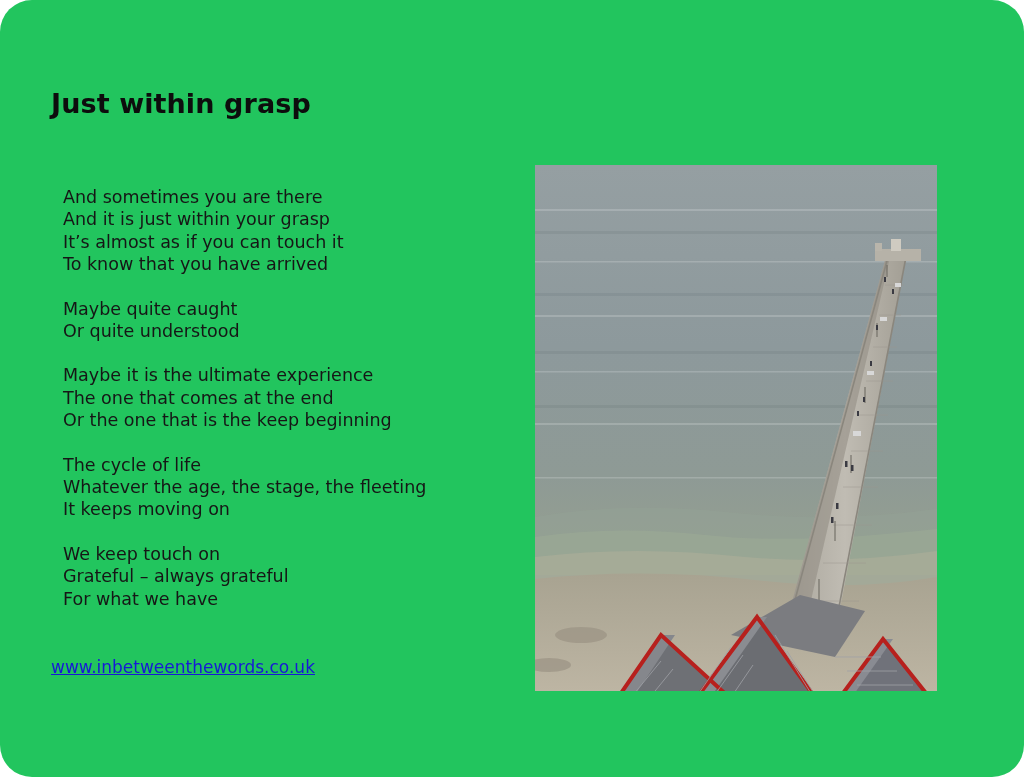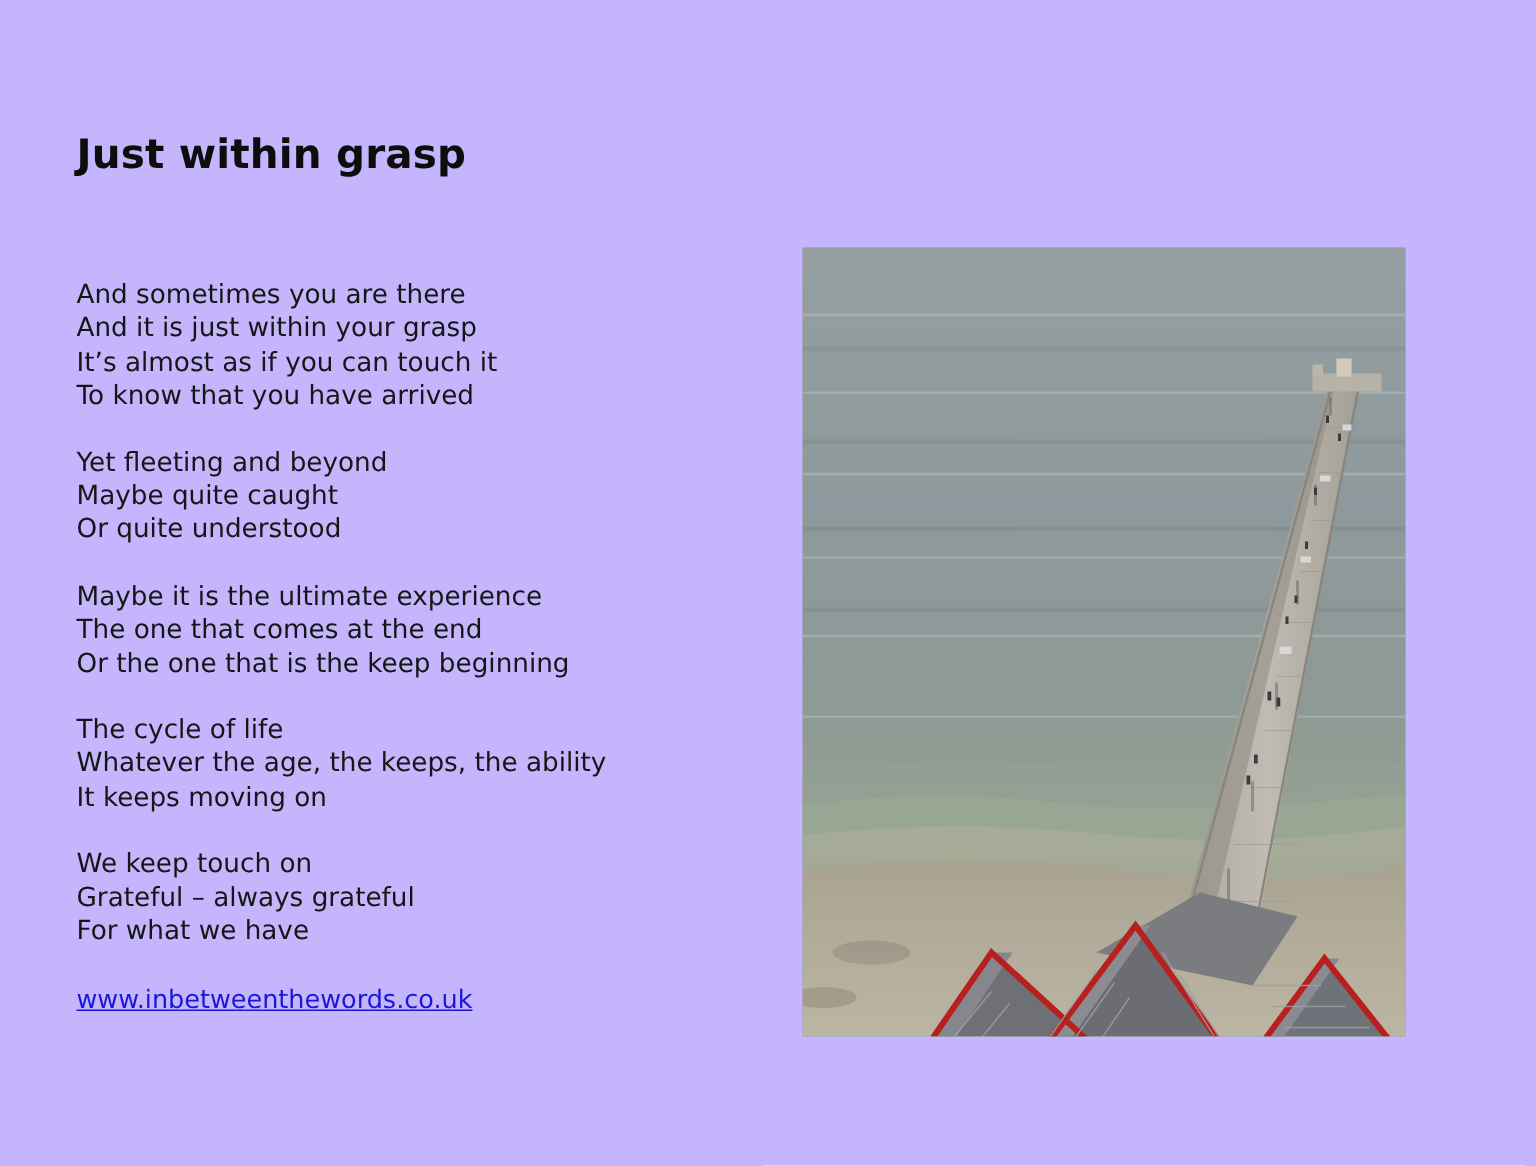--- a/index.html
+++ b/index.html
@@ -11,21 +11,22 @@
     height: 777px;
     background: #ffffff;
     font-family: "DejaVu Sans", "Liberation Sans", sans-serif;
     overflow: hidden;
     position: relative;
   }
   .slide {
     position: relative;
     width: 1024px;
     height: 777px;
-    background: #c4b5fd;
+    background: #22c55e;
+    border-radius: 32px;
   }
   .title {
     position: absolute;
     left: 51px;
     top: 88px;
     font-size: 27px;
     font-weight: bold;
     color: #0d0d0d;
     letter-spacing: 0.1px;
     white-space: nowrap;
@@ -37,20 +38,21 @@
     width: 430px;
     font-size: 17.5px;
     line-height: 22.4px;
     color: #161616;
   }
   .poem .stanza {
     margin: 0 0 22px 0;
   }
   .poem .line {
     white-space: nowrap;
+    margin-left: 12px;
   }
   .link {
     position: absolute;
     left: 51px;
     top: 657px;
     font-size: 17px;
     color: #1818d6;
     text-decoration: underline;
     white-space: nowrap;
   }
@@ -78,32 +80,31 @@
   <div class="title">Just within grasp</div>
 
   <div class="poem">
     <div class="stanza">
       <div class="line">And sometimes you are there</div>
       <div class="line">And it is just within your grasp</div>
       <div class="line">It’s almost as if you can touch it</div>
       <div class="line">To know that you have arrived</div>
     </div>
     <div class="stanza">
-      <div class="line">Yet fleeting and beyond</div>
       <div class="line">Maybe quite caught</div>
       <div class="line">Or quite understood</div>
     </div>
     <div class="stanza">
       <div class="line">Maybe it is the ultimate experience</div>
       <div class="line">The one that comes at the end</div>
       <div class="line">Or the one that is the keep beginning</div>
     </div>
     <div class="stanza">
       <div class="line">The cycle of life</div>
-      <div class="line">Whatever the age, the keeps, the ability</div>
+      <div class="line">Whatever the age, the stage, the fleeting</div>
       <div class="line">It keeps moving on</div>
     </div>
     <div class="stanza">
       <div class="line">We keep touch on</div>
       <div class="line">Grateful – always grateful</div>
       <div class="line">For what we have</div>
     </div>
   </div>
 
   <a class="link" href="#">www.inbetweenthewords.co.uk</a>

